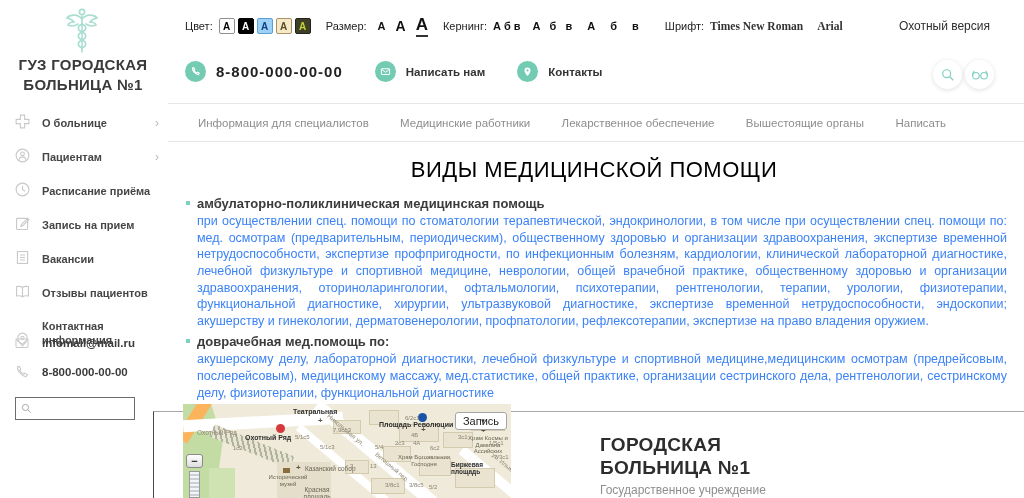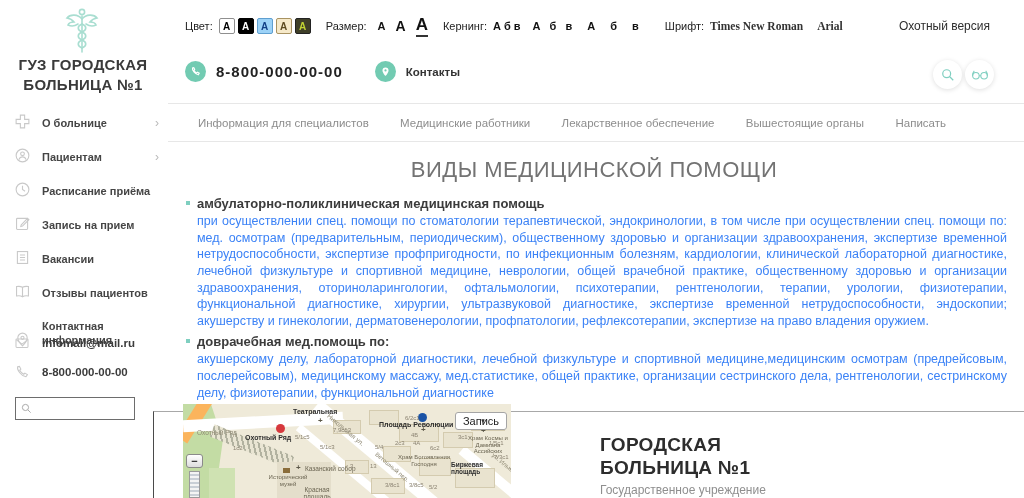--- a/index.html
+++ b/index.html
@@ -58,21 +58,21 @@
                box-shadow:0 1px 5px rgba(0,0,0,.13); display:flex; align-items:center; justify-content:center; cursor:pointer; }
 
   
   .nav { position:absolute; left:168px; top:103px; right:0; height:39px;
          border-top:1px solid #e7e7e7; border-bottom:1px solid #e7e7e7;
          display:flex; align-items:center; justify-content:space-between; padding:0 78px 0 30px; }
   .nav-item { font-size:11.5px; color:#8d8d8d; cursor:pointer; white-space:nowrap; }
 
   
   .page-title { position:absolute; left:183px; width:822px; top:157px; text-align:center;
-                font-size:22px; font-weight:300; color:#737373; letter-spacing:.5px; }
+                font-size:22px; font-weight:300; color:#000000; letter-spacing:.5px; }
   .content { position:absolute; left:185px; top:196px; width:822px; }
   .section { position:relative; padding-left:12px; margin-bottom:5px; }
   .section::before { content:""; position:absolute; left:1px; top:5px; width:4px; height:4px; background:#7fcfc0; }
   .sec-title { font-size:13px; font-weight:bold; color:#3b3b3b; margin-bottom:2px; }
   .sec-body { font-size:12.5px; color:#3b82f6; line-height:1.33; text-align:justify; }
 
   
   .footer-box { position:absolute; left:153px; top:411px; right:0; height:87px;
                 border-top:1px solid #a8a8a8; border-left:1px solid #4a4a4a; background:#fff; }
   .org-name { position:absolute; left:600px; top:434px; font-size:19px; font-weight:bold;
@@ -225,20 +225,29 @@
     <div class="cb-group">
       <span class="green-circle">
         <svg width="11" height="11" viewBox="0 0 20 20" fill="none" stroke="#fff" stroke-width="2">
             <path d="M4.5 3.5c-1 4 4.5 11.5 10.5 12.5l1.8-2.8-3.2-1.8-1.4 1.4c-1.9-1-4.1-3.2-5-5.1l1.4-1.4L6.8 3z"></path>
           </svg>
       </span>
       <span class="cb-phone">8-800-000-00-00</span>
     </div>
     <div class="cb-group">
       <span class="green-circle">
+        <svg width="11" height="11" viewBox="0 0 20 20" fill="none" stroke="#fff" stroke-width="1.8">
+            <rect x="2.5" y="5" width="15" height="10.5" rx="1"></rect>
+            <path d="M3 6l7 5.5L17 6"></path>
+          </svg>
+      </span>
+      <span class="cb-label">Написать нам</span>
+    </div>
+    <div class="cb-group">
+      <span class="green-circle">
         <svg width="11" height="11" viewBox="0 0 20 20" fill="#fff">
             <path d="M10 18S4.5 12.3 4.5 8a5.5 5.5 0 1111 0c0 4.3-5.5 10-5.5 10z"></path>
             <circle cx="10" cy="8" r="2" fill="#72cbb2"></circle>
           </svg>
       </span>
       <span class="cb-label">Контакты</span>
     </div>
   </div>
   <div class="round-btns">
     <div class="round-btn">

